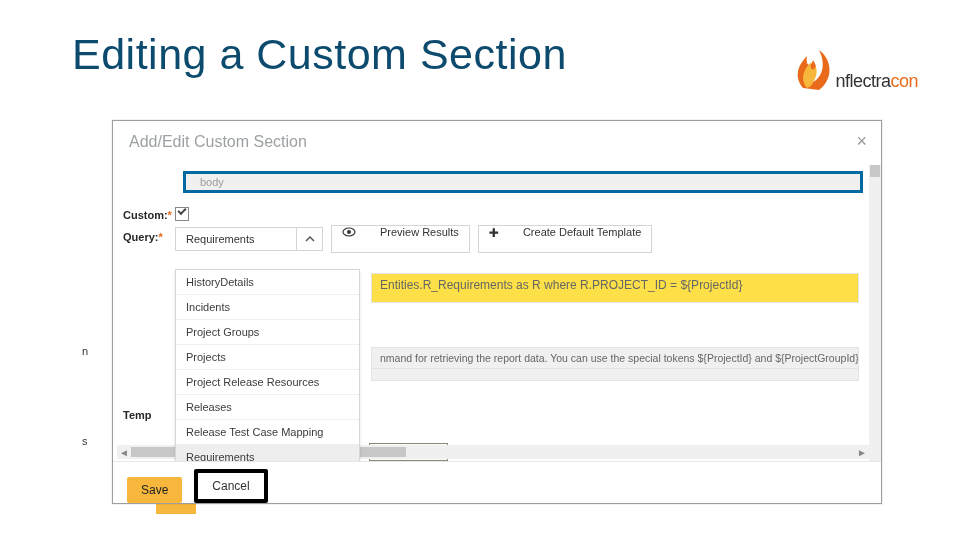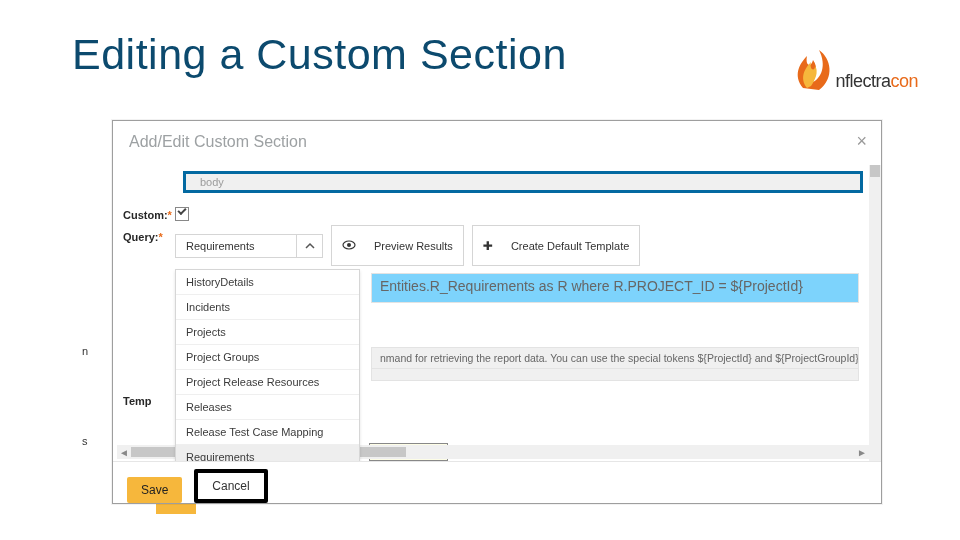--- a/index.html
+++ b/index.html
@@ -31,36 +31,36 @@
 
   .body-bar { margin-left: 70px; margin-right: 6px; height: 22px; background: #f0f0f0; border: 3px solid #0369a1; display: flex; align-items: center; padding-left: 14px; color: #9c9c9c; font-size: 11px; margin-top: 6px; margin-bottom: 10px; }
 
   .chk { width: 14px; height: 14px; border: 1px solid #888; position: relative; margin-top: 4px; }
   .chk::after { content: ""; position: absolute; left: 2px; top: 0px; width: 6px; height: 3px; border-left: 2px solid #444; border-bottom: 2px solid #444; transform: rotate(-45deg); }
 
   .query-controls { display: flex; gap: 8px; align-items: center; }
   .dropdown-btn { display: flex; align-items: center; border: 1px solid #d5d5d5; height: 24px; background: #fff; }
   .dropdown-btn .dd-text { padding: 0 10px; font-size: 11px; color: #333; min-width: 120px; }
   .dropdown-btn .dd-arrow { border-left: 1px solid #d5d5d5; width: 26px; height: 100%; display: flex; align-items: center; justify-content: center; }
-  .btn-tool { display: flex; align-items: center; gap: 18px; border: 1px solid #d5d5d5; background: #fff; height: 41px; padding: 0 10px; font-size: 11px; color: #333; }
+  .btn-tool { display: flex; align-items: flex-start; gap: 24px; border: 1px solid #d5d5d5; background: #fff; height: 28px; padding: 0 10px; font-size: 11px; color: #333; }
   .ico { font-size: 12px; }
 
   .dropdown-list {
     position: absolute; left: 62px; top: 104px; width: 185px; background: #fff;
     border: 1px solid #d6d6d6; z-index: 20; box-shadow: 0 2px 3px rgba(0,0,0,0.12);
   }
   .dd-item { padding: 6px 10px; font-size: 11px; color: #3b3b3b; border-bottom: 1px solid #efefef; cursor: pointer; }
   .dd-item:last-child { border-bottom: none; }
   .dd-item.hl { background: #eeeeee; }
 
-  .query-text { position: absolute; left: 258px; top: 108px; right: 10px; height: 30px; background: #7dd3fc; border: 1px solid #e3e3e3; color: #666; font-size: 14px; padding: 4px 8px; overflow: hidden; white-space: nowrap; }
+  .query-text { position: absolute; left: 258px; top: 108px; right: 10px; height: 30px; background: #fde047; border: 1px solid #e3e3e3; color: #666; font-size: 12px; padding: 4px 8px; overflow: hidden; white-space: nowrap; }
   .help1 { position: absolute; left: 258px; top: 182px; right: 10px; color: #666; font-size: 10.5px; background:#f0f0f0; border:1px solid #e3e3e3; padding:4px 8px; white-space:nowrap; overflow:hidden; }
   .help1b { position: absolute; left:258px; top:204px; right:10px; height:12px; background:#f0f0f0; border:1px solid #e3e3e3; border-top:none; }
 
-  .temp-label { position: absolute; left: 10px; top: 230px; font-size: 11px; font-weight: 600; color: #272727; text-align: right; }
+  .temp-label { position: absolute; left: 10px; top: 244px; font-size: 11px; font-weight: 600; color: #272727; text-align: right; }
 
   .tooltip-box { position: absolute; left: 256px; top: 278px; background: #fdfde6; border: 1px solid #888; padding: 2px 6px; font-size: 10.5px; color: #222; }
   
   .hscroll-real { position:absolute; left:4px; right:12px; bottom:44px; height:14px; background:#f0f0f0; display:flex; align-items:center; justify-content:space-between; }
   .hscroll-real .harrow { width:14px; height:14px; display:flex; align-items:center; justify-content:center; color:#888; font-size:10px; }
   .hscroll-real .htrack { flex:1; height:10px; background:#f0f0f0; position:relative; }
   .hscroll-real .hthumb { position:absolute; left:0; top:0; height:100%; width:38%; background:#c7c7c7; }
 
   .footer { position: absolute; left: 0; right: 0; bottom: 0; height: 42px; border-top: 1px solid #e6e6e6; display: flex; align-items: flex-end; gap: 12px; padding-left: 14px; background:#fff; }
   .btn-save { background: #f6b73c; color: #222; border: none; padding: 6px 14px; font-size: 12px; border-radius: 2px; cursor: pointer; }
@@ -144,22 +144,22 @@
       <div class="help1">nmand for retrieving the report data. You can use the special tokens ${ProjectId} and ${ProjectGroupId} to</div>
       <div class="help1b"></div>
 
       <div class="temp-label">Temp</div>
 
       <div class="tooltip-box">Requirements</div>
 
       <div class="dropdown-list" id="dd-list">
           <div class="dd-item">HistoryDetails</div>
           <div class="dd-item">Incidents</div>
+          <div class="dd-item">Project Groups</div>
           <div class="dd-item">Projects</div>
-          <div class="dd-item">Project Groups</div>
           <div class="dd-item">Project Release Resources</div>
           <div class="dd-item">Releases</div>
           <div class="dd-item">Release Test Case Mapping</div>
           <div class="dd-item hl">Requirements</div>
         </div>
 
     </div>
 
     <div class="vscroll">
       <div class="vscroll-thumb"></div>

